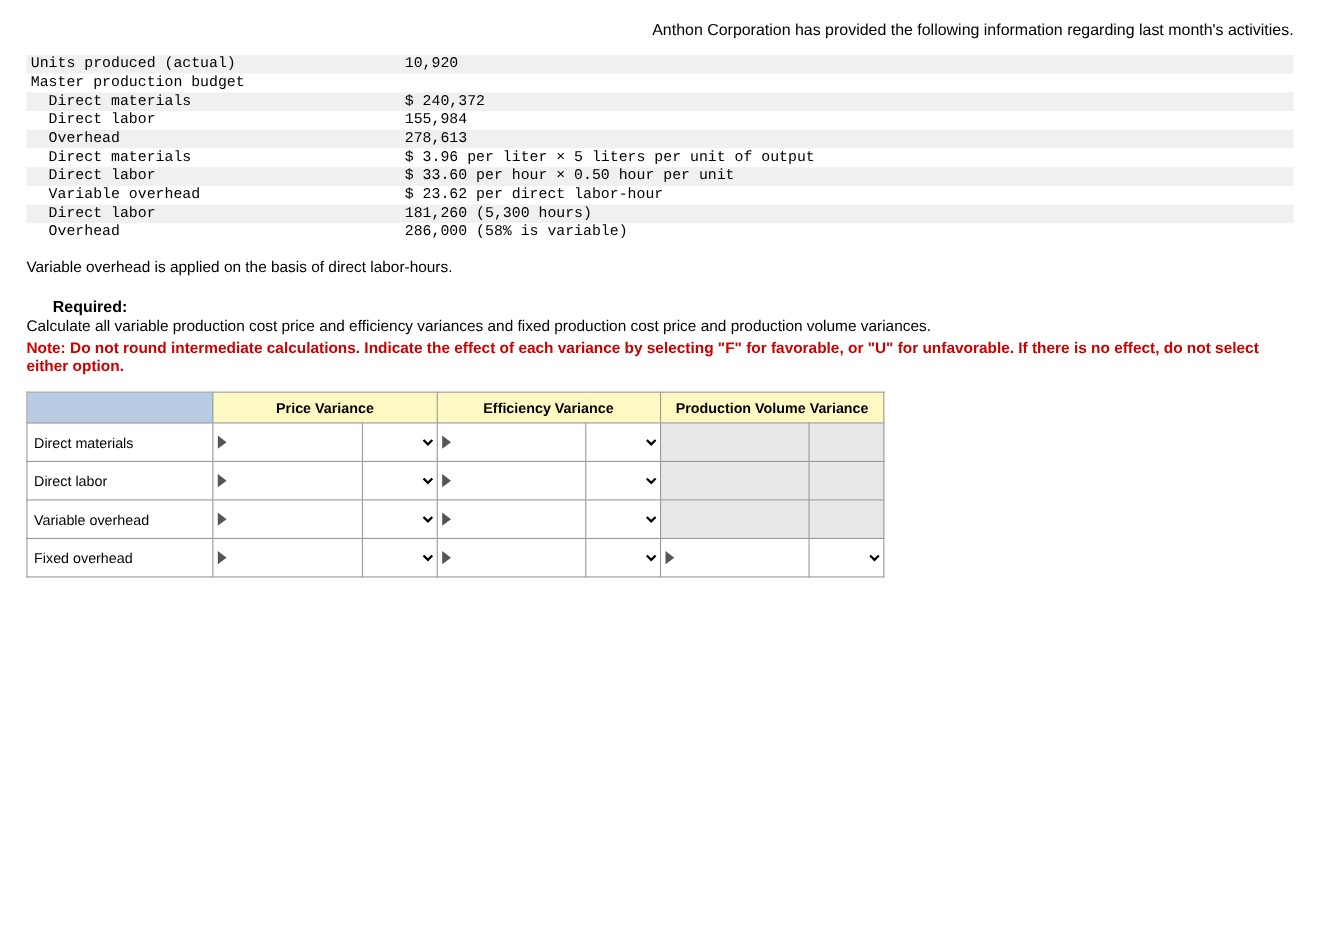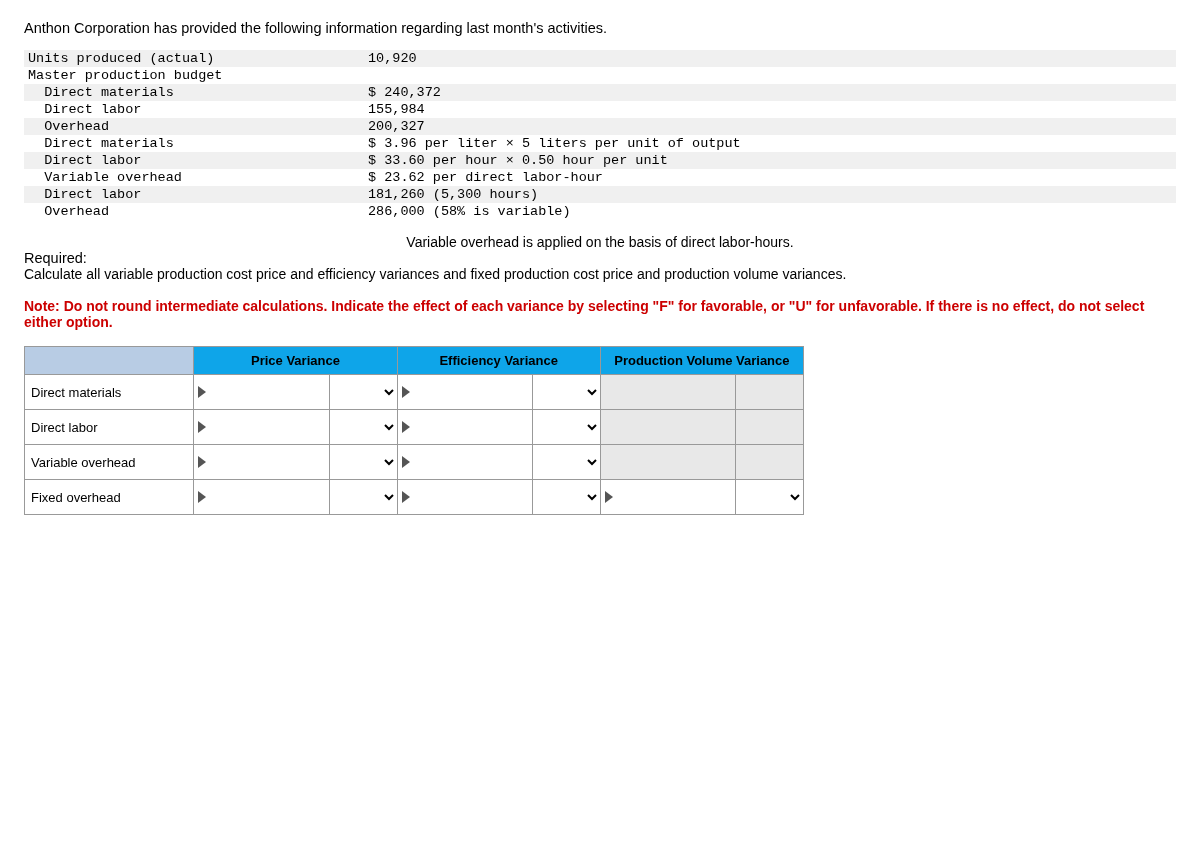--- a/index.html
+++ b/index.html
@@ -10,20 +10,21 @@
       color: #000;
       padding: 20px 24px;
       width: 1200px;
       min-height: 860px;
     }
 
     .intro-text {
       font-family: Arial, sans-serif;
       font-size: 14.5px;
       margin-bottom: 14px;
+      text-align: right;
     }
 
     .info-table {
       width: 100%;
       border-collapse: collapse;
       margin-bottom: 14px;
     }
     .info-table tr td {
       padding: 1px 4px;
       font-size: 13.5px;
@@ -40,52 +41,52 @@
       margin-left: 24px;
     }
     .info-table td.value-col {
       white-space: pre;
       margin-top: 16px;
     }
 
     .variable-note {
       font-family: Arial, sans-serif;
       font-size: 14px;
-      margin-bottom: 0;
-      text-align: center;
+      margin-bottom: 22px;
     }
 
     .required-section {
       font-family: Arial, sans-serif;
       font-size: 14px;
       margin-bottom: 10px;
     }
     .required-section .required-label {
-      font-weight: normal;
+      font-weight: bold;
       font-size: 14.5px;
+      margin-left: 24px;
     }
     .required-section .note-text {
       color: #cc0000;
       font-weight: bold;
       font-size: 14px;
-      margin-top: 16px;
+      margin-top: 4px;
     }
 
     .variance-table {
       width: 780px;
       border-collapse: collapse;
       margin-top: 16px;
     }
     .variance-table th, .variance-table td {
       border: 1px solid #999;
       font-family: Arial, sans-serif;
       font-size: 13px;
     }
     .variance-table thead tr th {
-      background-color: #0ea5e9;
+      background-color: #fef9c3;
       text-align: center;
       padding: 6px 8px;
       font-weight: bold;
     }
     .variance-table thead tr th.row-header {
       background-color: #b8cce4;
       width: 150px;
     }
     .variance-table tbody tr td {
       background-color: #fff;
@@ -170,21 +171,21 @@
       <tr>
         <td class="label-col">  Direct materials</td>
         <td class="value-col">$ 240,372</td>
       </tr>
       <tr>
         <td class="label-col">  Direct labor</td>
         <td class="value-col">155,984</td>
       </tr>
       <tr>
         <td class="label-col">  Overhead</td>
-        <td class="value-col">200,327</td>
+        <td class="value-col">278,613</td>
       </tr>
       <tr>
         <td class="label-col">  Direct materials</td>
         <td class="value-col">$ 3.96 per liter × 5 liters per unit of output</td>
       </tr>
       <tr>
         <td class="label-col">  Direct labor</td>
         <td class="value-col">$ 33.60 per hour × 0.50 hour per unit</td>
       </tr>
       <tr>

